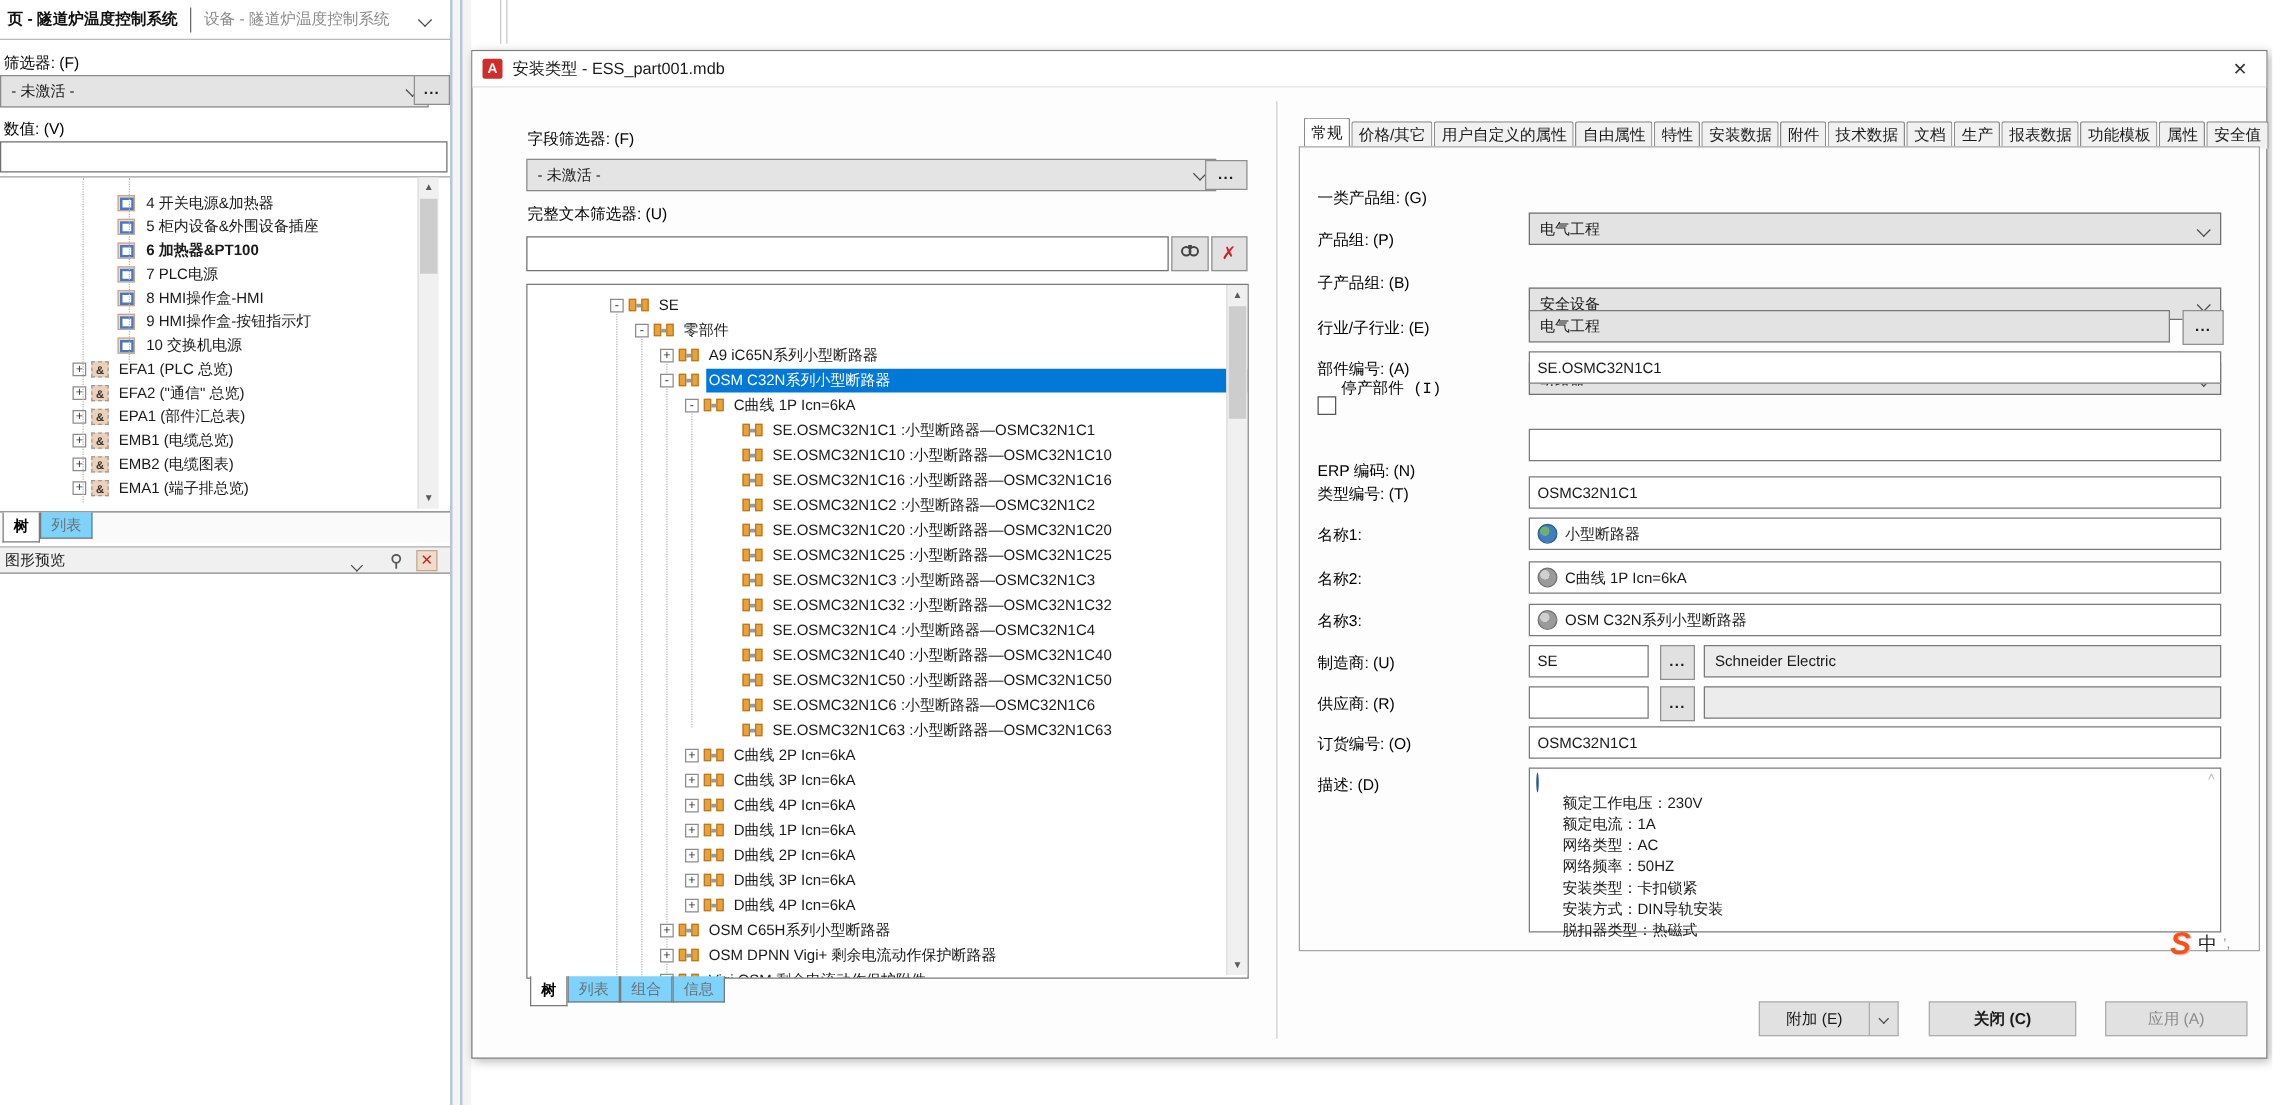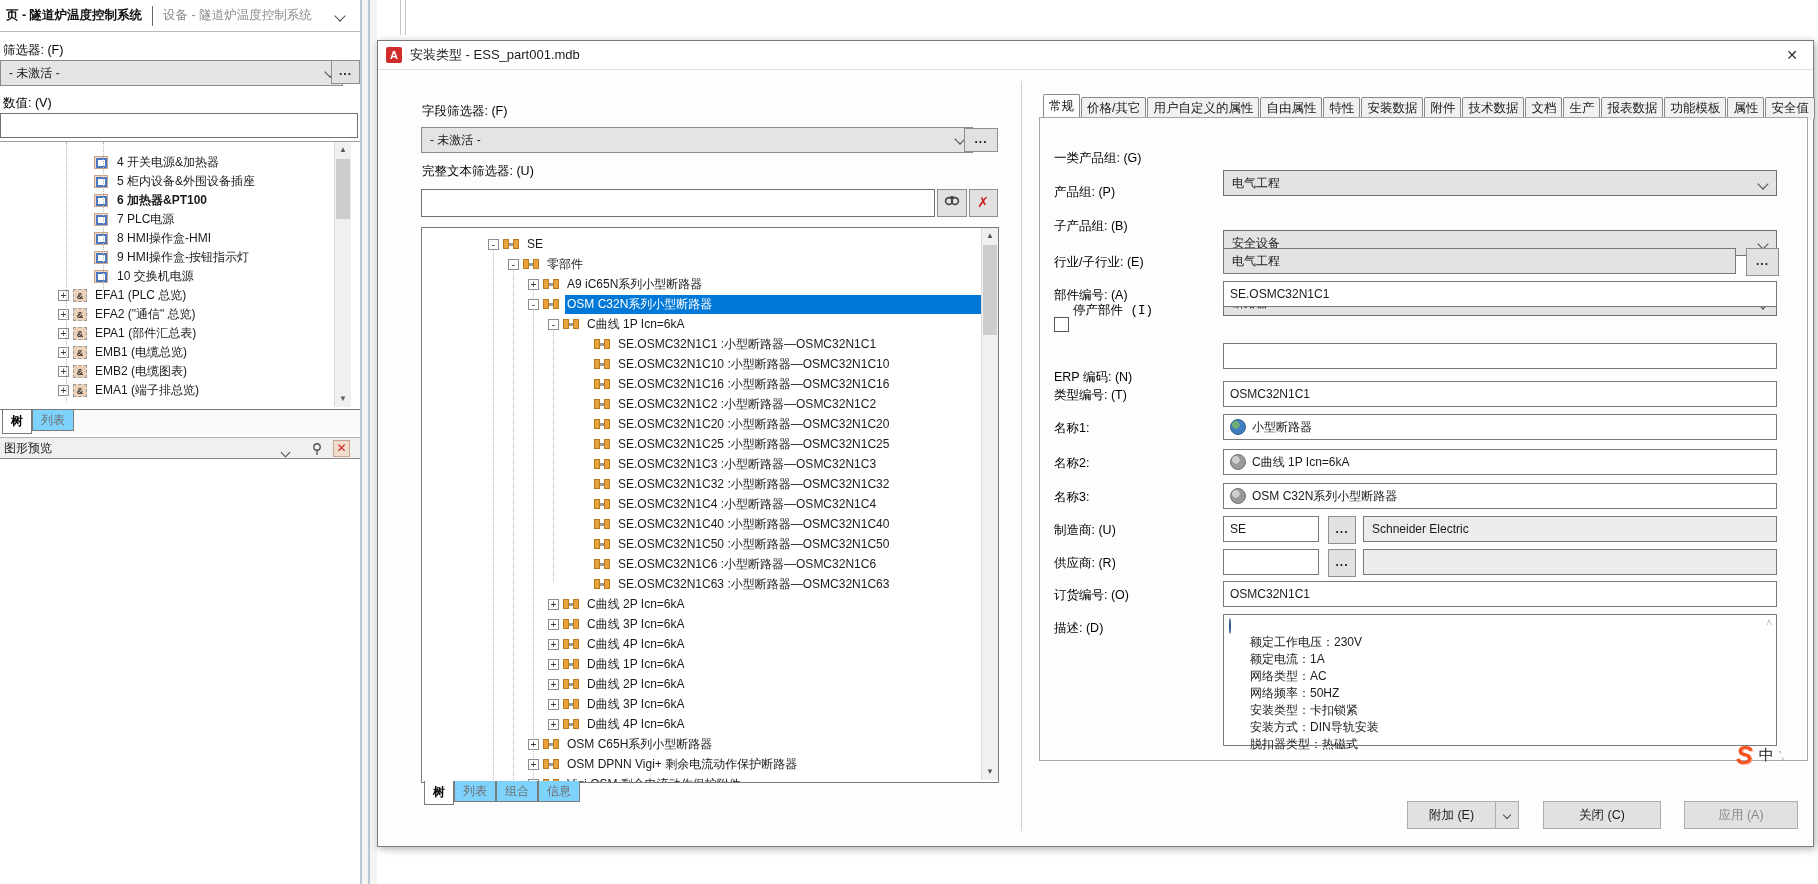--- a/index.html
+++ b/index.html
@@ -741,21 +741,21 @@
         </div>
       <span class="abs" style="right:4px;top:2px;color:#b5b5b5;font-size:10px;">˄</span>
     </div>
 
     <div class="abs btn" style="left:1029px;top:760px;width:112px;height:28px;padding:0;">
       <span style="flex:1;text-align:center;">附加 (E)</span>
       <span style="width:22px;height:100%;border-left:1px solid #adadad;display:flex;align-items:center;justify-content:center;">
           <span class="chev" style="width:5px;height:5px;"></span>
         </span>
     </div>
-    <div class="abs btn" style="left:1165px;top:760px;width:118px;height:28px;">
+    <div class="abs btn" style="left:1165px;top:760px;width:118px;height:28px;font-weight:bold;">
         <span>关闭 (C)</span>
       </div>
     <div class="abs btn disabled" style="left:1306px;top:760px;width:114px;height:28px;">
         <span>应用 (A)</span>
       </div>
   </div>
 
   <div class="abs flex" style="left:1736px;top:738px;width:80px;height:34px;z-index:50;">
     <span style="font-size:25px;font-weight:bold;font-style:italic;color:#f4511e;text-shadow:1px 1px 0 #ffb199;">S</span>
     <span style="font-size:15px;color:#222;margin-left:6px;">中</span>

